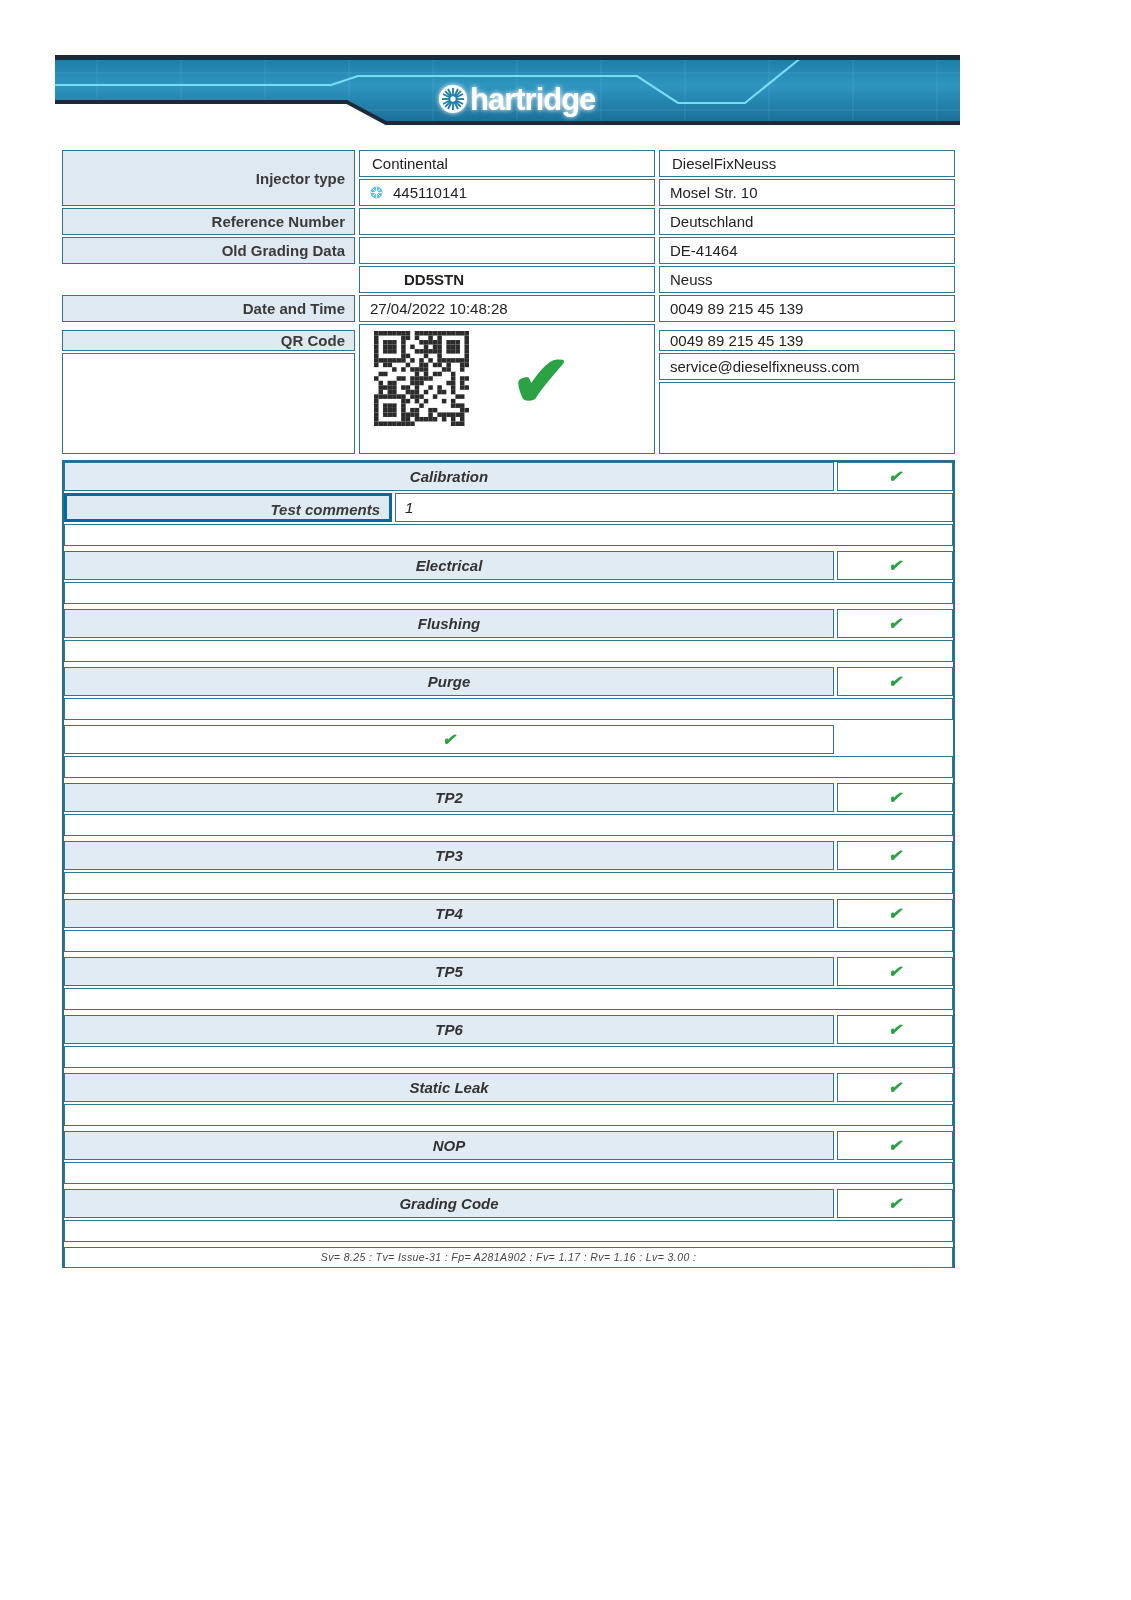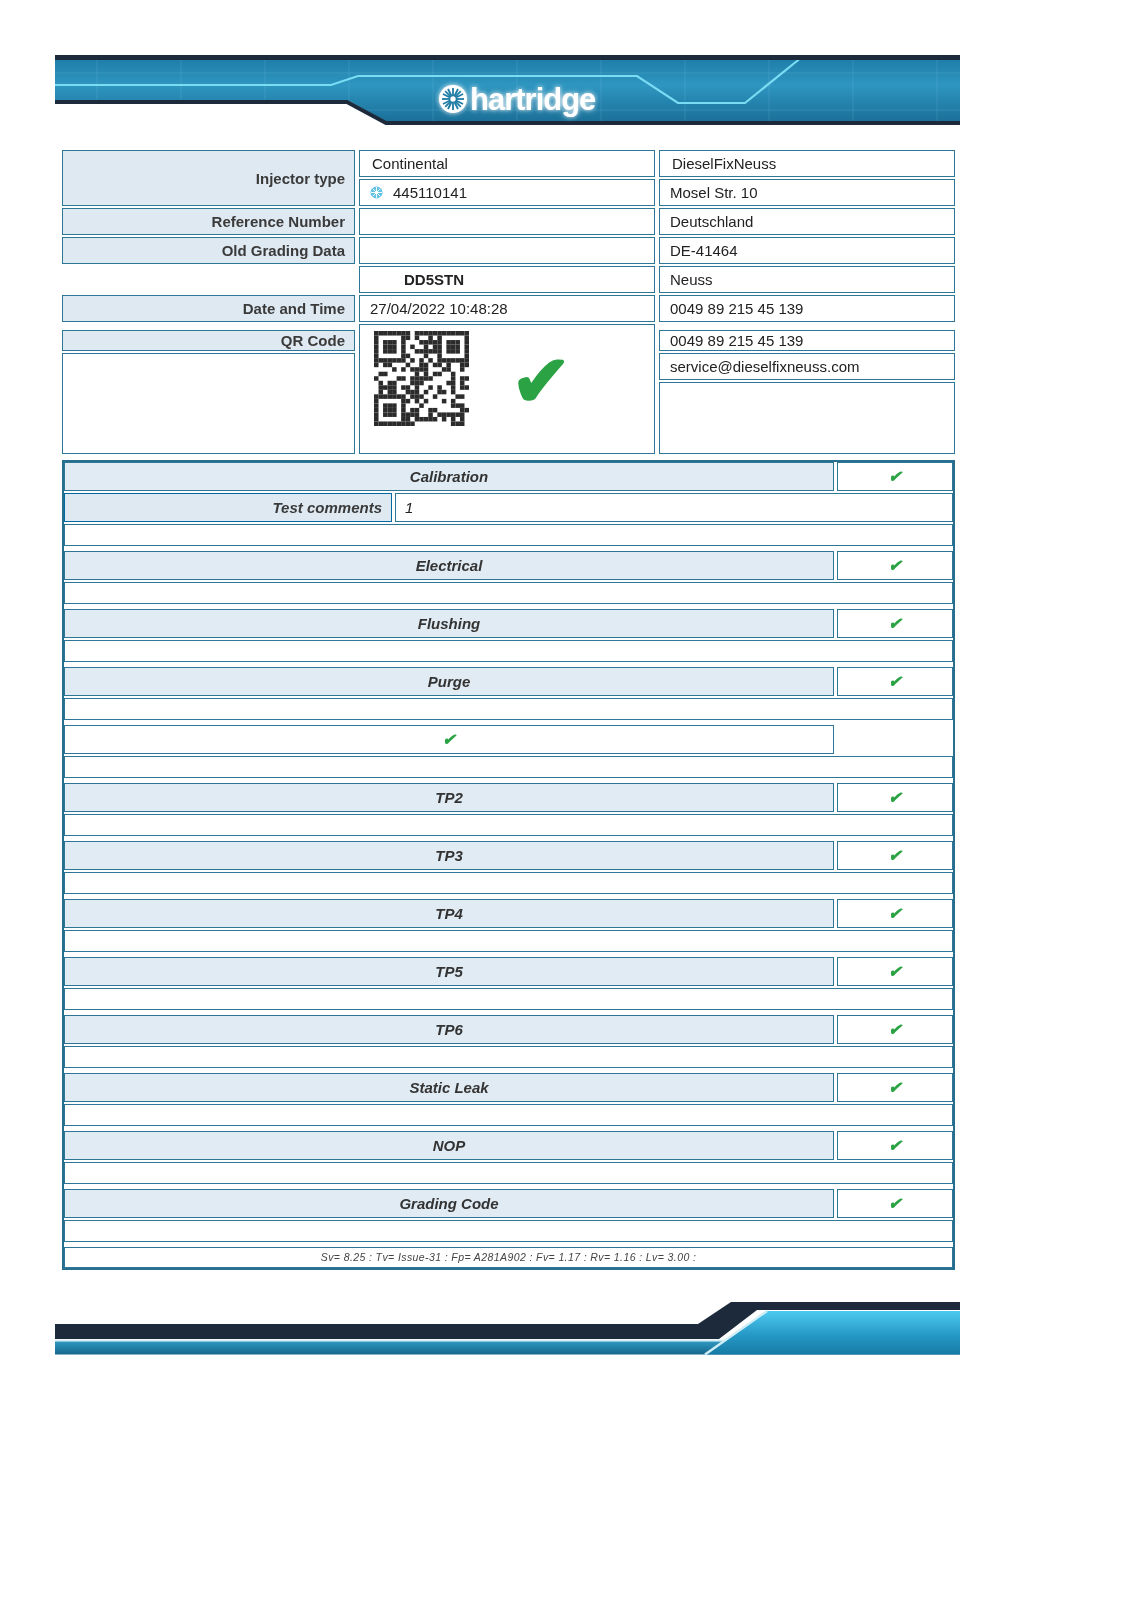--- a/index.html
+++ b/index.html
@@ -1,17 +1,17 @@
 <!DOCTYPE html>
 <html><head>
 <meta charset="utf-8">
 <style>
   html,body{margin:0;padding:0;background:#fff;}
   body{font-family:"Liberation Sans", sans-serif;}
-  .page{position:relative;width:1131px;height:1600px;background:#ffffff;overflow:hidden;}
+  .page{position:relative;width:1131px;height:1268px;background:#ffffff;overflow:hidden;}
 
   
   .header-banner{position:absolute;left:55px;top:55px;}
   .footer-banner{position:absolute;left:55px;top:1300px;}
 
   
   .info-table{
     position:absolute;left:62px;top:150px;width:893px;
     display:grid;grid-template-columns:293px 296px 296px;
     grid-template-rows:repeat(8,27px) 72px;
@@ -35,21 +35,21 @@
   .tests-table{
     position:absolute;left:62px;top:460px;width:893px;
     border:2px solid #286e8e;box-sizing:border-box;background:#fff;padding:0;font-style:italic;
   }
   .srow{display:grid;grid-template-columns:1fr 116px;column-gap:3px;margin-bottom:2px;}
   .stitle{background:#e1ebf3;border:1px solid #2e7695;box-sizing:border-box;height:29px;line-height:27px;
           text-align:center;font-weight:bold;font-size:15px;color:#333;}
   .scheck{border:1px solid #2e7695;box-sizing:border-box;height:29px;display:flex;align-items:center;justify-content:center;background:#fff;}
   .check{color:#2ba344;font-size:16px;font-weight:bold;}
   .crow{display:grid;grid-template-columns:328px 1fr;column-gap:3px;margin-bottom:2px;}
-  .clab{background:#dfe9f1;border:1px solid #0369a1;box-sizing:border-box;height:29px;line-height:27px;
+  .clab{background:#dfe9f1;border:3px solid #0369a1;box-sizing:border-box;height:29px;line-height:27px;
         font-weight:bold;font-size:15px;color:#3a3a3a;text-align:right;padding-right:9px;}
   .cval{border:1px solid #2e7695;box-sizing:border-box;height:29px;line-height:27px;font-size:15px;color:#222;padding-left:9px;background:#fff;}
   .spacer{height:22px;border:1px solid #2e7695;box-sizing:border-box;margin-bottom:5px;background:#fff;}
   .vrow{height:21px;border:1px solid #2e7695;box-sizing:border-box;background:#fff;
         text-align:center;font-size:10.5px;line-height:19px;color:#444;letter-spacing:0.4px;}
 </style>
 </head>
 <body>
 
 <div class="page">

